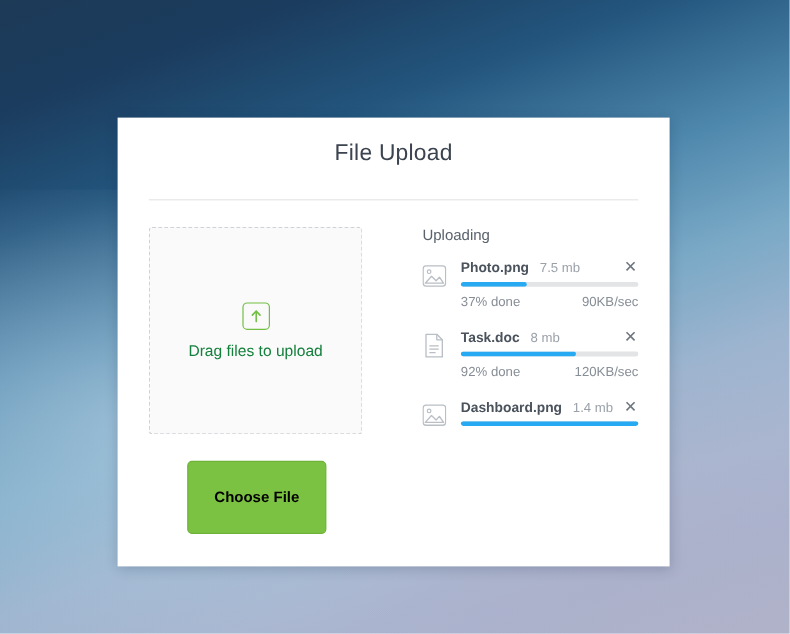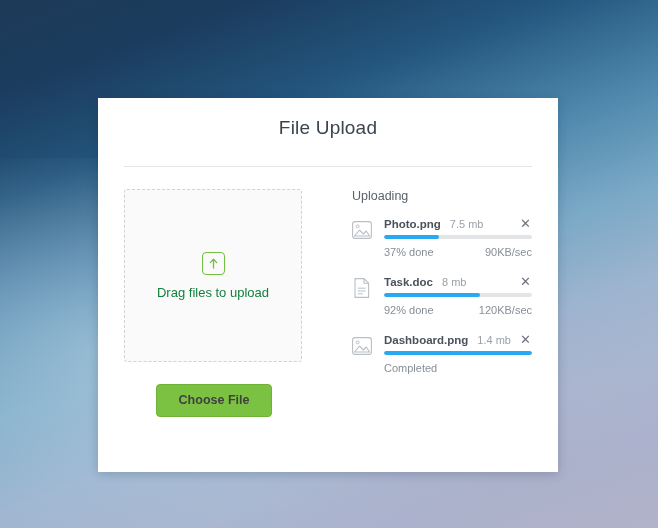--- a/index.html
+++ b/index.html
@@ -115,25 +115,25 @@
   .choose-wrap {
     display: flex;
     justify-content: center;
     margin-top: 22px;
   }
 
   .choose-btn {
     background: #7cc242;
     border: 1px solid #6eb238;
     border-radius: 4px;
-    color: #404040;
+    color: #000000;
     font-size: 12.5px;
     font-weight: bold;
     font-family: "Liberation Sans", "DejaVu Sans", sans-serif;
-    padding: 9px 22px;
+    padding: 23px 22px;
     cursor: pointer;
     line-height: 1;
   }
 
   
   .right-col {
     flex: 1;
     padding-left: 48px;
   }
 
@@ -312,22 +312,18 @@
         </div>
         <div class="file-main">
           <div class="file-head">
             <span class="file-name">Dashboard.png</span>
             <span class="file-size">1.4 mb</span>
             <span class="close-x">✕</span>
           </div>
           <div class="progress-track">
             <div class="progress-fill" style="width: 100%; background: rgb(39, 170, 242);"></div>
           </div>
-          <div class="file-meta">
-            <span class="meta-status">Completed</span>
-            <span class="meta-speed"></span>
-          </div>
         </div>
       </div>
 
     </div>
   </div>
 </div>
 
 </body></html>

